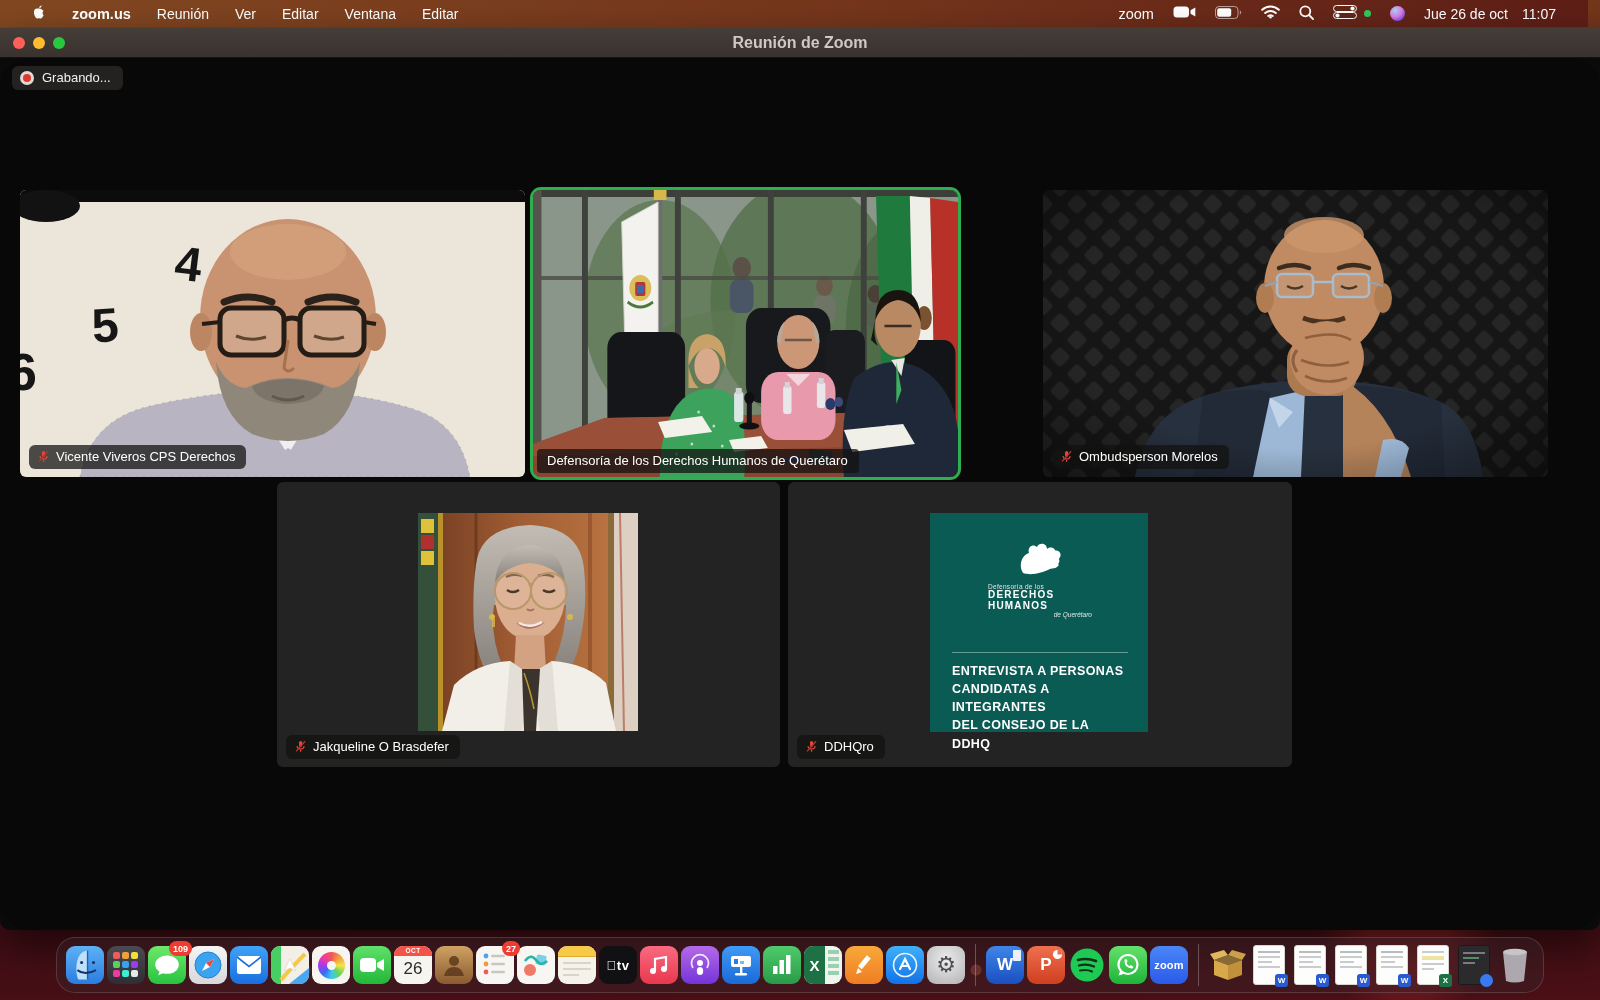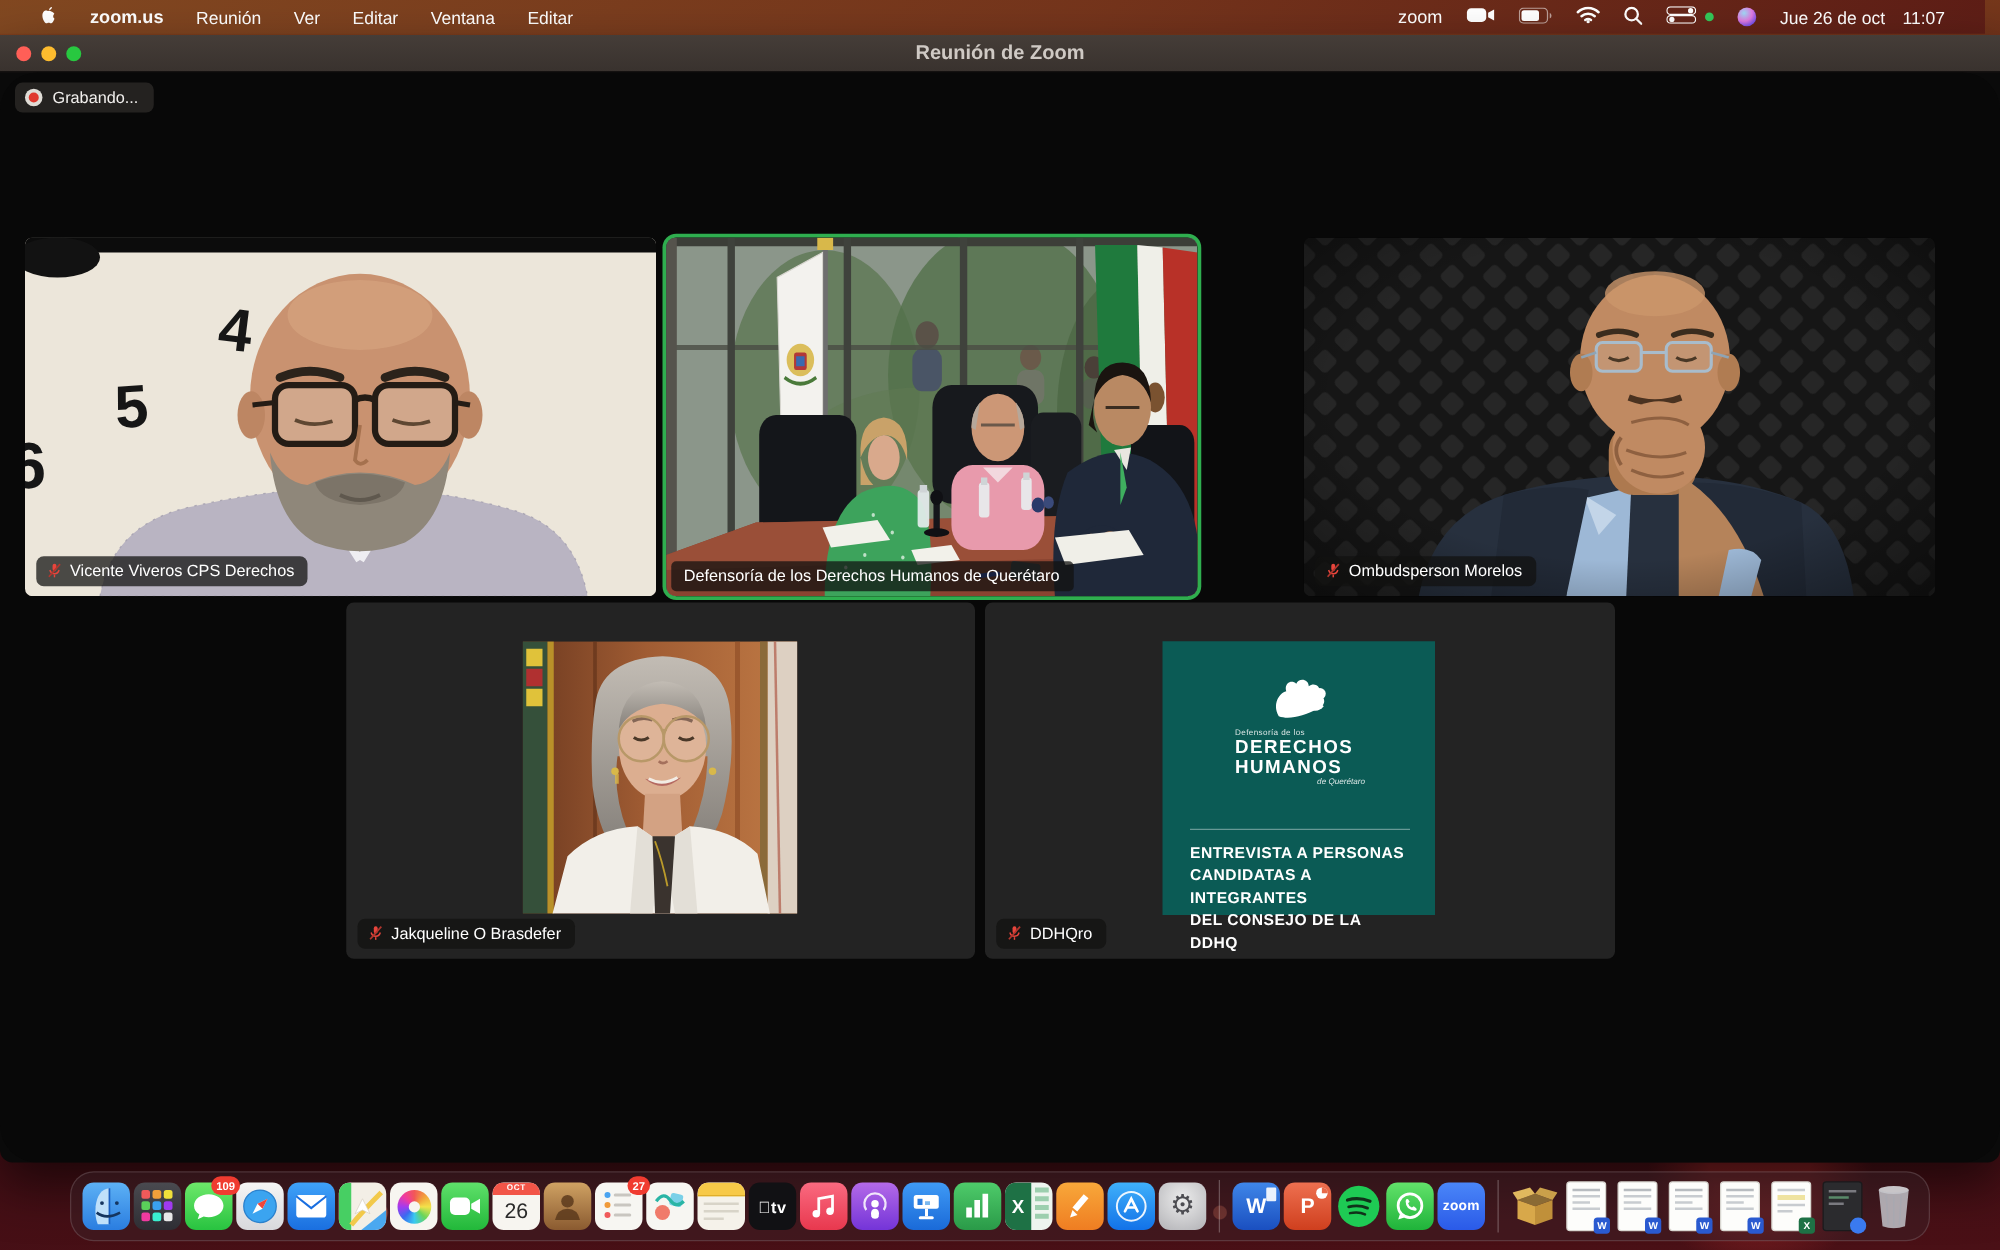--- a/index.html
+++ b/index.html
@@ -56,21 +56,21 @@
   .name-tag.noicon{left:4px;bottom:4px;border-radius:4px;padding-left:10px;}
 
   .photo-frame{position:absolute;left:141px;top:31px;width:220px;height:218px;overflow:hidden;}
 
   
   .ddhq-card{position:absolute;left:142px;top:31px;width:218px;height:219px;background:#0b5b55;
     color:#fff;padding:30px 20px 0 22px;}
   .ddhq-logo{width:104px;margin:0 auto;}
   .ddhq-hand{display:block;margin:0 auto 2px auto;}
   .lg-top{font-size:6.5px;letter-spacing:.3px;opacity:.85;}
-  .lg-main{font-size:15px;font-weight:bold;letter-spacing:1.2px;line-height:1.05;}
+  .lg-main{font-size:10px;font-weight:bold;letter-spacing:1.2px;line-height:1.05;}
   .lg-sub{font-size:6.5px;font-style:italic;text-align:right;opacity:.85;}
   .ddhq-div{border-top:1px solid rgba(255,255,255,.38);margin:34px 0 9px 0;}
   .ddhq-title{font-size:12.5px;font-weight:bold;letter-spacing:.4px;line-height:1.45;}
 
   
   .dock{position:absolute;bottom:7px;left:50%;transform:translateX(-50%);height:56px;
     display:flex;align-items:center;gap:3px;padding:0 9px;
     background:rgba(58,34,40,.48);border:1px solid rgba(255,255,255,.14);border-radius:19px;}
   .dock-item{width:38px;height:38px;border-radius:9px;position:relative;flex:0 0 auto;
     display:flex;align-items:center;justify-content:center;overflow:visible;}

